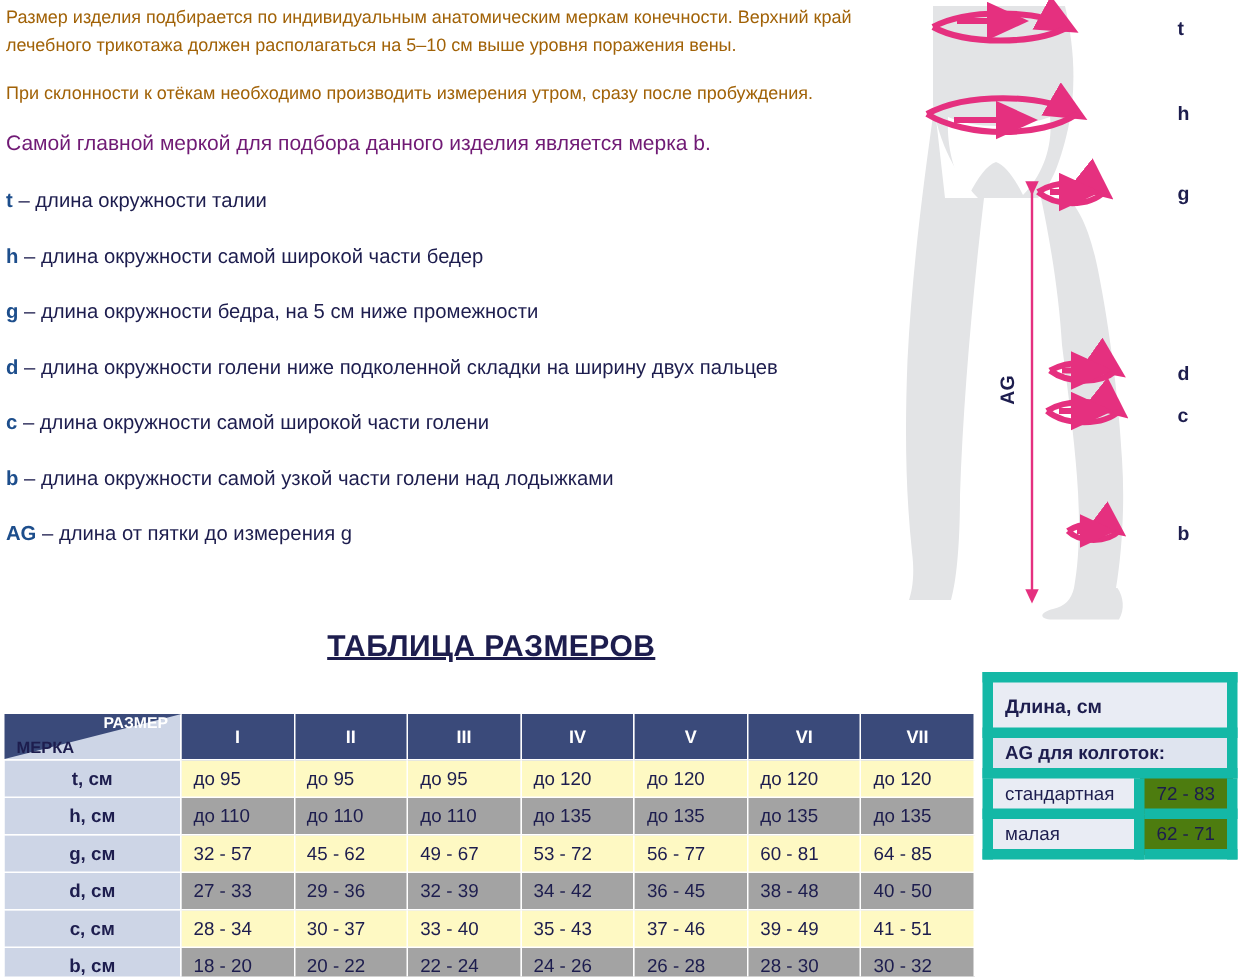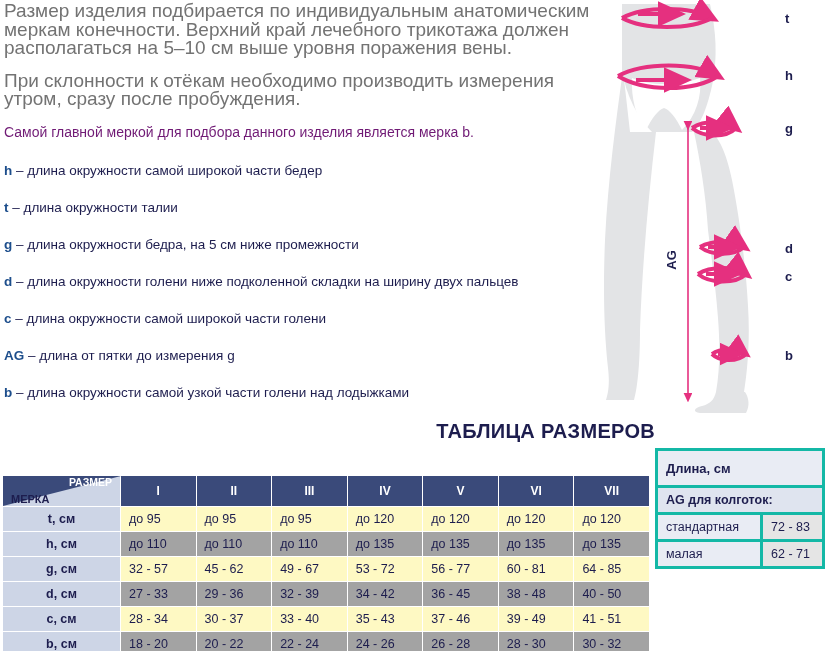--- a/index.html
+++ b/index.html
@@ -15,23 +15,23 @@
     overflow: hidden;
   }
 
   
   .text-col {
     position: absolute;
     left: 4px; top: 2px;
     width: 590px;
   }
   .para {
-    font-size: 19px;
+    font-size: 12px;
     line-height: 18.5px;
-    color: #737373;
+    color: #a16207;
     margin: 0 0 14px 0;
   }
   .highlight {
     font-size: 14px;
     line-height: 19px;
     color: #701a75;
     margin: 6px 0 20px 0;
   }
   .legend-item {
     font-size: 13.5px;
@@ -50,25 +50,26 @@
     left: 560px; top: 0px;
     width: 266px; height: 415px;
   }
   .figure svg { display: block; }
 
   
   .table-title {
     position: absolute;
     left: 0; top: 420px;
     width: 655px;
-    text-align: right;
+    text-align: center;
     font-size: 20px;
     font-weight: bold;
     color: #1d1d4e;
     letter-spacing: 0.3px;
+    text-decoration: underline;
   }
 
   
   .main-table {
     position: absolute;
     left: 2px; top: 455px;
     width: 648px;
     border-collapse: collapse;
     font-size: 12.5px;
     color: #1d1d4e;
@@ -137,76 +138,76 @@
   
   .side-table {
     position: absolute;
     left: 655px; top: 448px;
     width: 170px;
     border-collapse: collapse;
     font-size: 12.5px;
     color: #1d1d4e;
   }
   .side-table th, .side-table td {
-    border: 3px solid #14b8a6;
+    border: 7px solid #14b8a6;
     height: 27px;
     padding: 0 8px;
   }
   .side-table thead th {
     background: #e9ecf4;
     text-align: left;
     font-weight: bold;
     font-size: 13px;
     height: 37px;
   }
   .side-table td.lbl {
     background: #e9ecf4;
     text-align: left;
   }
   .side-table td.val {
-    background: #e5e5e5;
+    background: #4d7c0f;
     text-align: left;
     width: 62px;
   }
   .side-table tr.alt td { background: #dfe4ef; margin-top: 46px; }
   .side-table td.head2 {
     background: #e9ecf4;
     font-weight: bold;
   }
 </style>
 </head>
 <body>
 
 <div id="page">
 
   <div class="text-col">
     <p class="para">Размер изделия подбирается по индивидуальным анатомическим меркам конечности. Верхний край лечебного трикотажа должен располагаться на 5–10 см выше уровня поражения вены.</p>
     <p class="para">При склонности к отёкам необходимо производить измерения утром, сразу после пробуждения.</p>
     <p class="highlight">Самой главной меркой для подбора данного изделия является мерка b.</p>
 
     <p class="legend-item">
+      <b>t</b><span> – длина окружности талии</span>
+    </p>
+    <p class="legend-item">
       <b>h</b><span> – длина окружности самой широкой части бедер</span>
     </p>
     <p class="legend-item">
-      <b>t</b><span> – длина окружности талии</span>
-    </p>
-    <p class="legend-item">
       <b>g</b><span> – длина окружности бедра, на 5 см ниже промежности</span>
     </p>
     <p class="legend-item">
       <b>d</b><span> – длина окружности голени ниже подколенной складки на ширину двух пальцев</span>
     </p>
     <p class="legend-item">
       <b>c</b><span> – длина окружности самой широкой части голени</span>
     </p>
     <p class="legend-item">
+      <b>b</b><span> – длина окружности самой узкой части голени над лодыжками</span>
+    </p>
+    <p class="legend-item">
       <b>AG</b><span> – длина от пятки до измерения g</span>
-    </p>
-    <p class="legend-item">
-      <b>b</b><span> – длина окружности самой узкой части голени над лодыжками</span>
     </p>
   </div>
 
   <div class="figure">
     <svg width="266" height="415" viewBox="0 0 266 415" xmlns="http://www.w3.org/2000/svg">
       <defs>
         <marker id="arrowPink" markerWidth="7" markerHeight="7" refX="5" refY="3.2" orient="auto">
           <path d="M0,0 L7,3.2 L0,6.4 z" fill="#e5307f"></path>
         </marker>
         <marker id="arrowPinkSm" markerWidth="6" markerHeight="6" refX="4.5" refY="2.8" orient="auto">

